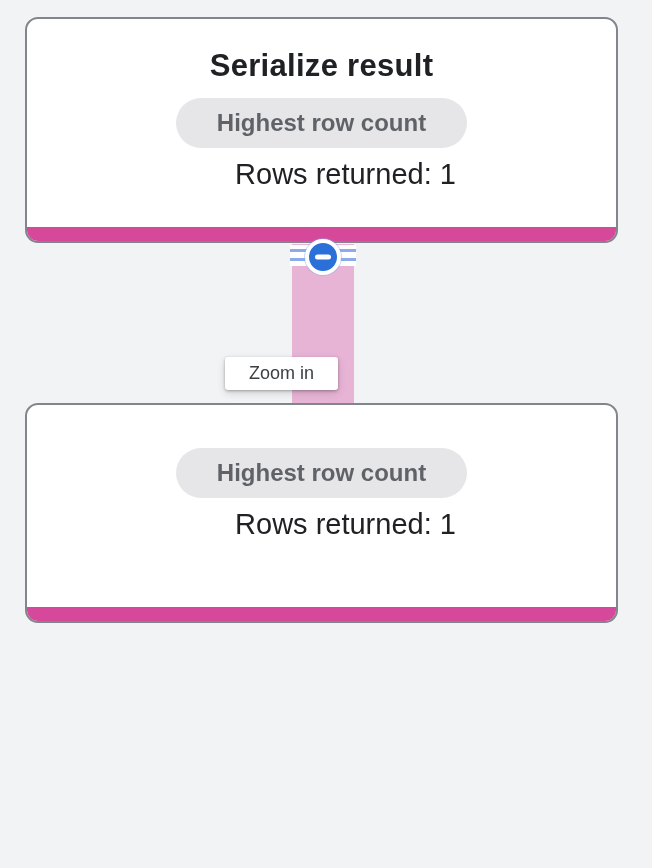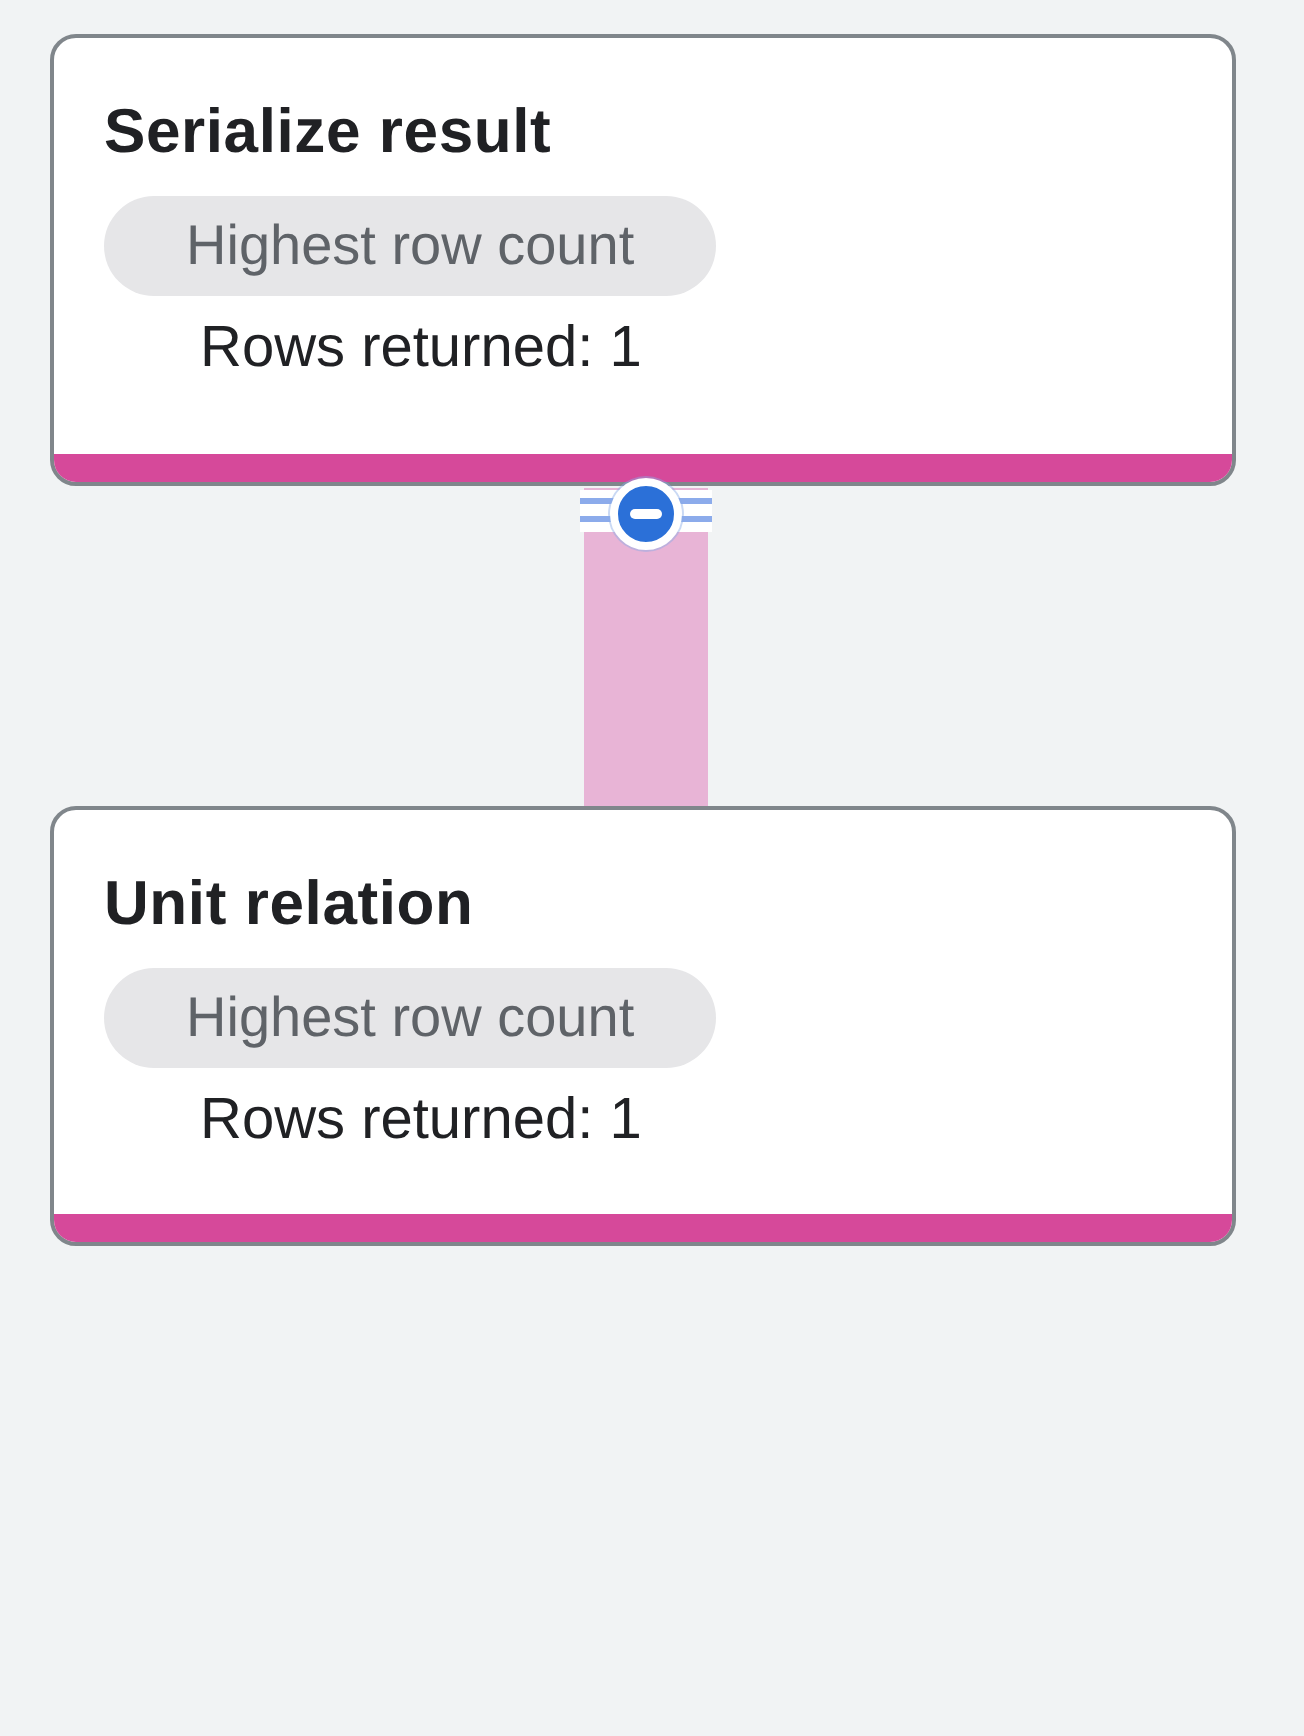--- a/index.html
+++ b/index.html
@@ -38,24 +38,25 @@
     font-weight: 700;
     color: var(--text-dark, #202124);
     letter-spacing: 0.3px;
   }
 
   .badge {
     display: inline-block;
     margin-top: 14px;
     background: var(--badge-bg, #e6e6e8);
     color: var(--badge-text, #5f6368);
-    font-size: 28px;
+    font-size: 24px;
     line-height: 32px;
     padding: 9px 41px;
     border-radius: 26px;
+    font-weight: bold;
   }
 
   .rows {
     margin-top: 9px;
     font-size: 29px;
     line-height: 34px;
     color: var(--text-dark, #202124);
     margin-left: 48px;
   }
 
@@ -136,43 +137,45 @@
     display: flex;
     align-items: center;
     justify-content: center;
     z-index: 5;
     box-shadow: 0 1px 3px rgba(0,0,0,0.28), 0 3px 8px rgba(0,0,0,0.14);
   }
 </style>
 </head>
 <body>
 
-<div style="position:absolute;inset:0;">
+<div style="position:absolute;inset:0;text-align:center;">
 
   <div class="edge"></div>
   <div class="edge-band">
     <i class="stripe s1"></i>
     <i class="stripe s2"></i>
   </div>
   <button class="collapse-btn">
     <span class="minus-glyph"></span>
   </button>
 
   <div class="node node-1">
     <div class="node-content">
       <div class="node-title">Serialize result</div>
       <div class="badge">Highest row count</div>
       <div class="rows">Rows returned: 1</div>
     </div>
     <div class="node-bar"></div>
   </div>
 
+  <div class="tooltip">
+    <span>Zoom in</span>
+  </div>
 
   <div class="node node-2">
     <div class="node-content">
-      <div class="node-title">Unit relation</div>
       <div class="badge">Highest row count</div>
       <div class="rows">Rows returned: 1</div>
     </div>
     <div class="node-bar"></div>
   </div>
 
 </div>
 
 </body></html>

